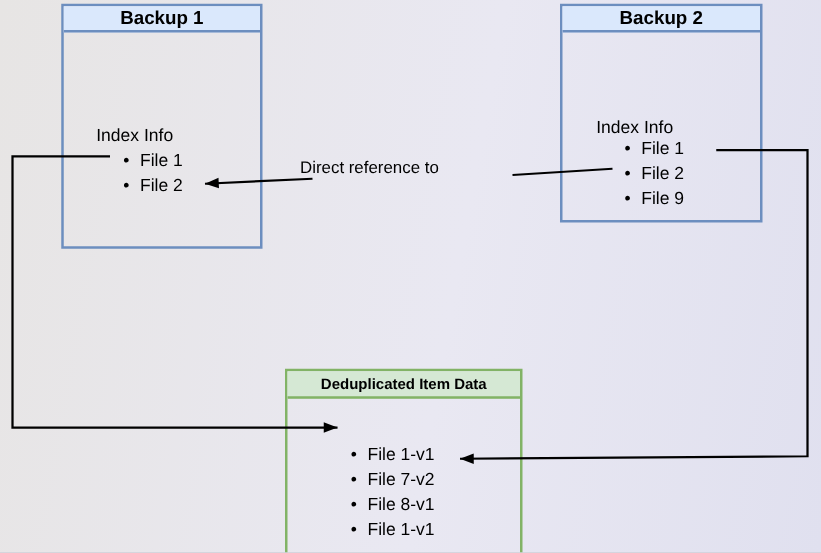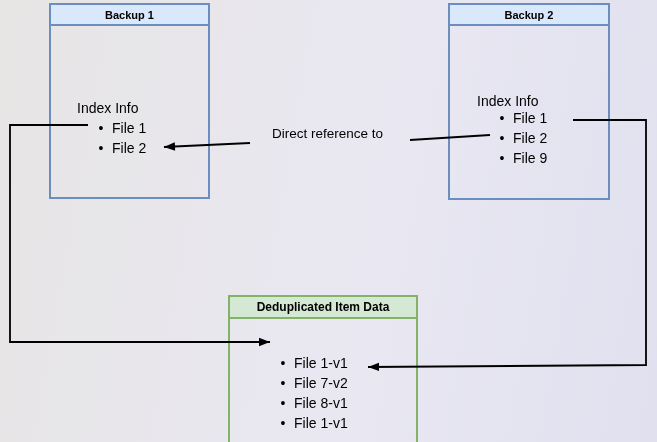--- a/index.html
+++ b/index.html
@@ -24,33 +24,33 @@
   }
   .box.blue{border-color:#6c8ebf;}
   .box.green{border-color:#82b366;}
   .hdr{
     position:absolute;left:0;right:0;top:0;
     display:flex;align-items:center;justify-content:center;
     font-weight:bold;
     box-sizing:border-box;
     border-bottom:2px solid;
   }
-  .hdr.blue{height:21px;background:#dae8fc;border-color:#6c8ebf;font-size:11px;}
+  .hdr.blue{height:21px;background:#dae8fc;border-color:#6c8ebf;font-size:15px;}
   .hdr.green{height:22px;background:#d5e8d4;border-color:#82b366;font-size:12px;}
   .subtitle{position:absolute;font-size:14px;line-height:16px;white-space:nowrap;margin-top:36px;}
   .filelist{position:absolute;}
   .filerow{display:flex;align-items:center;height:20px;font-size:14px;white-space:nowrap;}
   .bullet{width:14px;text-align:center;margin-right:4px;font-size:14px;}
   .note{
     position:absolute;left:240px;top:126px;width:175px;
-    text-align:center;font-size:13.5px;line-height:15px;
+    text-align:left;font-size:13.5px;line-height:15px;
     z-index:6;white-space:nowrap;
   }
   .b1{left:49px;top:3px;width:161px;height:196px;}
-  .b2{left:448px;top:3px;width:162px;height:197px;}
+  .b2{left:448px;top:3px;width:162px;height:175px;}
   .b3{left:228px;top:295px;width:190px;height:157px;}
   .b1 .subtitle{left:26px;top:59px;}
   .b2 .subtitle{left:27px;top:52px;}
   .b1 .filelist{left:43px;top:113px;}
   .b2 .filelist{left:45px;top:103px;}
   .b3 .filelist{left:46px;top:56px;}
 </style>
 </head>
 <body>
 

